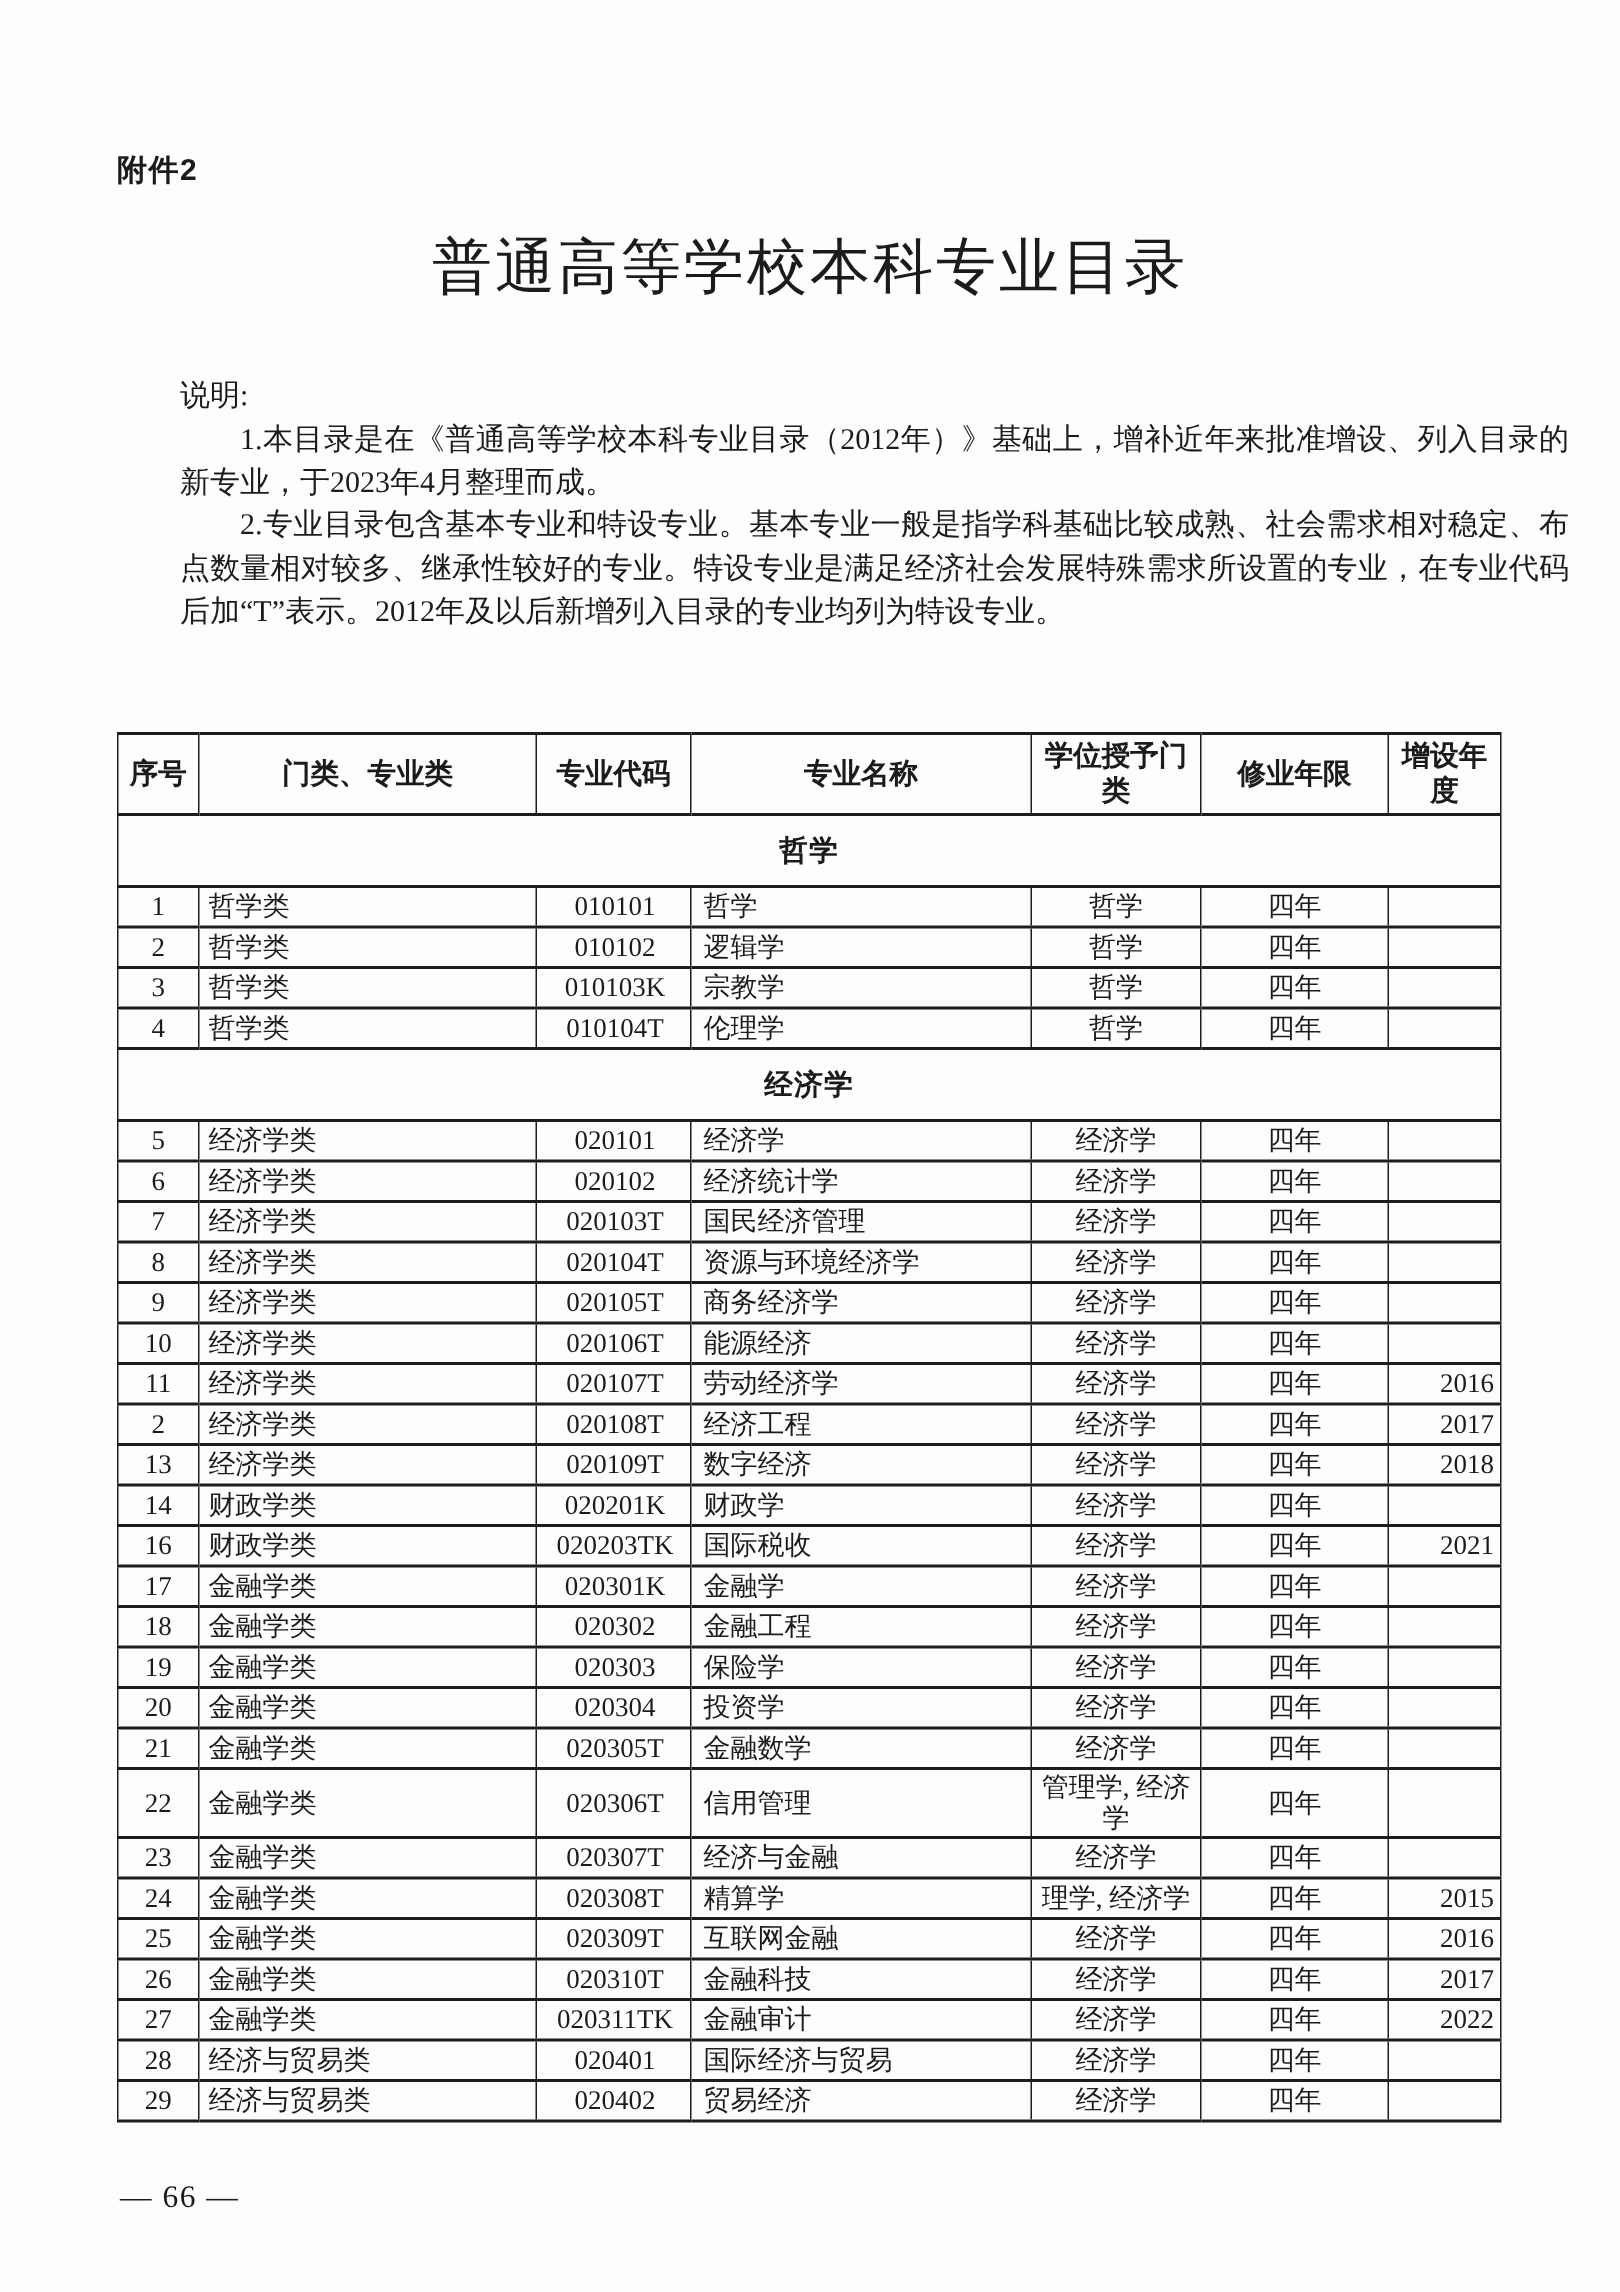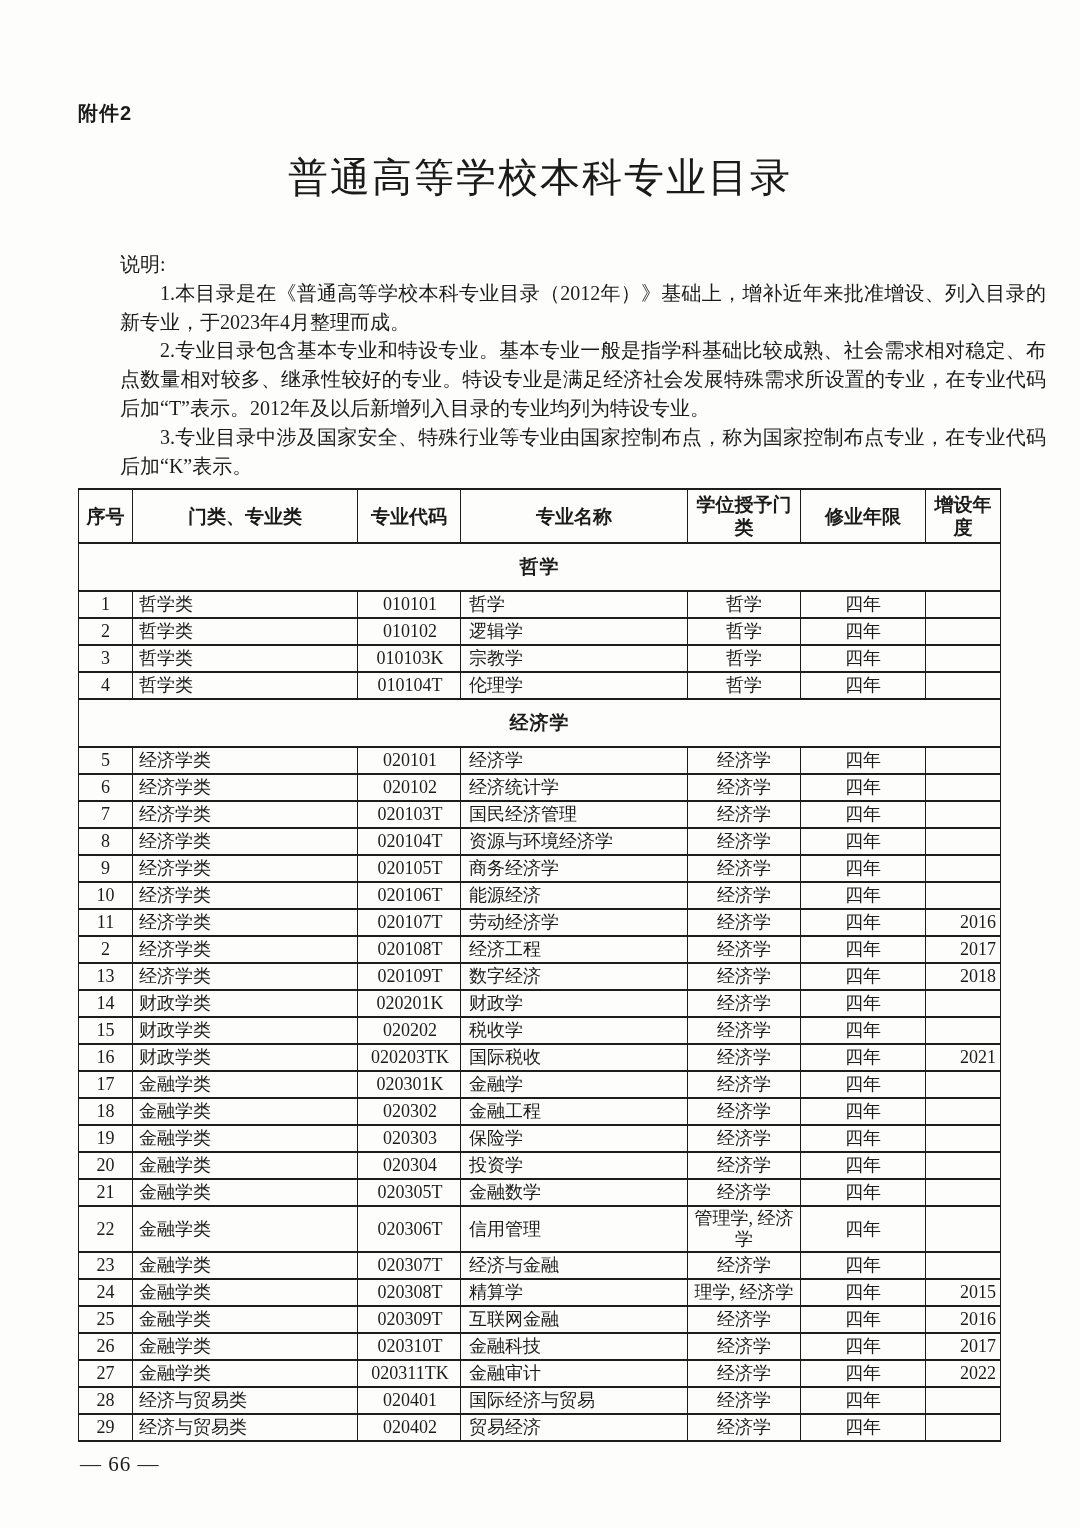--- a/index.html
+++ b/index.html
@@ -108,21 +108,20 @@
 <body>
 
 <div class="attachment-label">附件2</div>
 
 <div class="doc-title">普通高等学校本科专业目录</div>
 
 <div class="notes">
   <p class="notes-label">说明:</p>
   <p>1.本目录是在《普通高等学校本科专业目录（2012年）》基础上，增补近年来批准增设、列入目录的新专业，于2023年4月整理而成。</p>
   <p>2.专业目录包含基本专业和特设专业。基本专业一般是指学科基础比较成熟、社会需求相对稳定、布点数量相对较多、继承性较好的专业。特设专业是满足经济社会发展特殊需求所设置的专业，在专业代码后加“T”表示。2012年及以后新增列入目录的专业均列为特设专业。</p>
-  <p>3.专业目录中涉及国家安全、特殊行业等专业由国家控制布点，称为国家控制布点专业，在专业代码后加“K”表示。</p>
 </div>
 
 <table class="catalog-table">
   <colgroup>
     <col style="width:54px">
     <col style="width:225px">
     <col style="width:103px">
     <col style="width:227px">
     <col style="width:113px">
     <col style="width:125px">
@@ -266,29 +265,20 @@
       <tr class="data-row">
         <td class="c0">14</td>
         <td class="c1">财政学类</td>
         <td class="c2">020201K</td>
         <td class="c3">财政学</td>
         <td class="c4">经济学</td>
         <td class="c5">四年</td>
         <td class="c6"></td>
       </tr>
       <tr class="data-row">
-        <td class="c0">15</td>
-        <td class="c1">财政学类</td>
-        <td class="c2">020202</td>
-        <td class="c3">税收学</td>
-        <td class="c4">经济学</td>
-        <td class="c5">四年</td>
-        <td class="c6"></td>
-      </tr>
-      <tr class="data-row">
         <td class="c0">16</td>
         <td class="c1">财政学类</td>
         <td class="c2">020203TK</td>
         <td class="c3">国际税收</td>
         <td class="c4">经济学</td>
         <td class="c5">四年</td>
         <td class="c6">2021</td>
       </tr>
       <tr class="data-row">
         <td class="c0">17</td>

